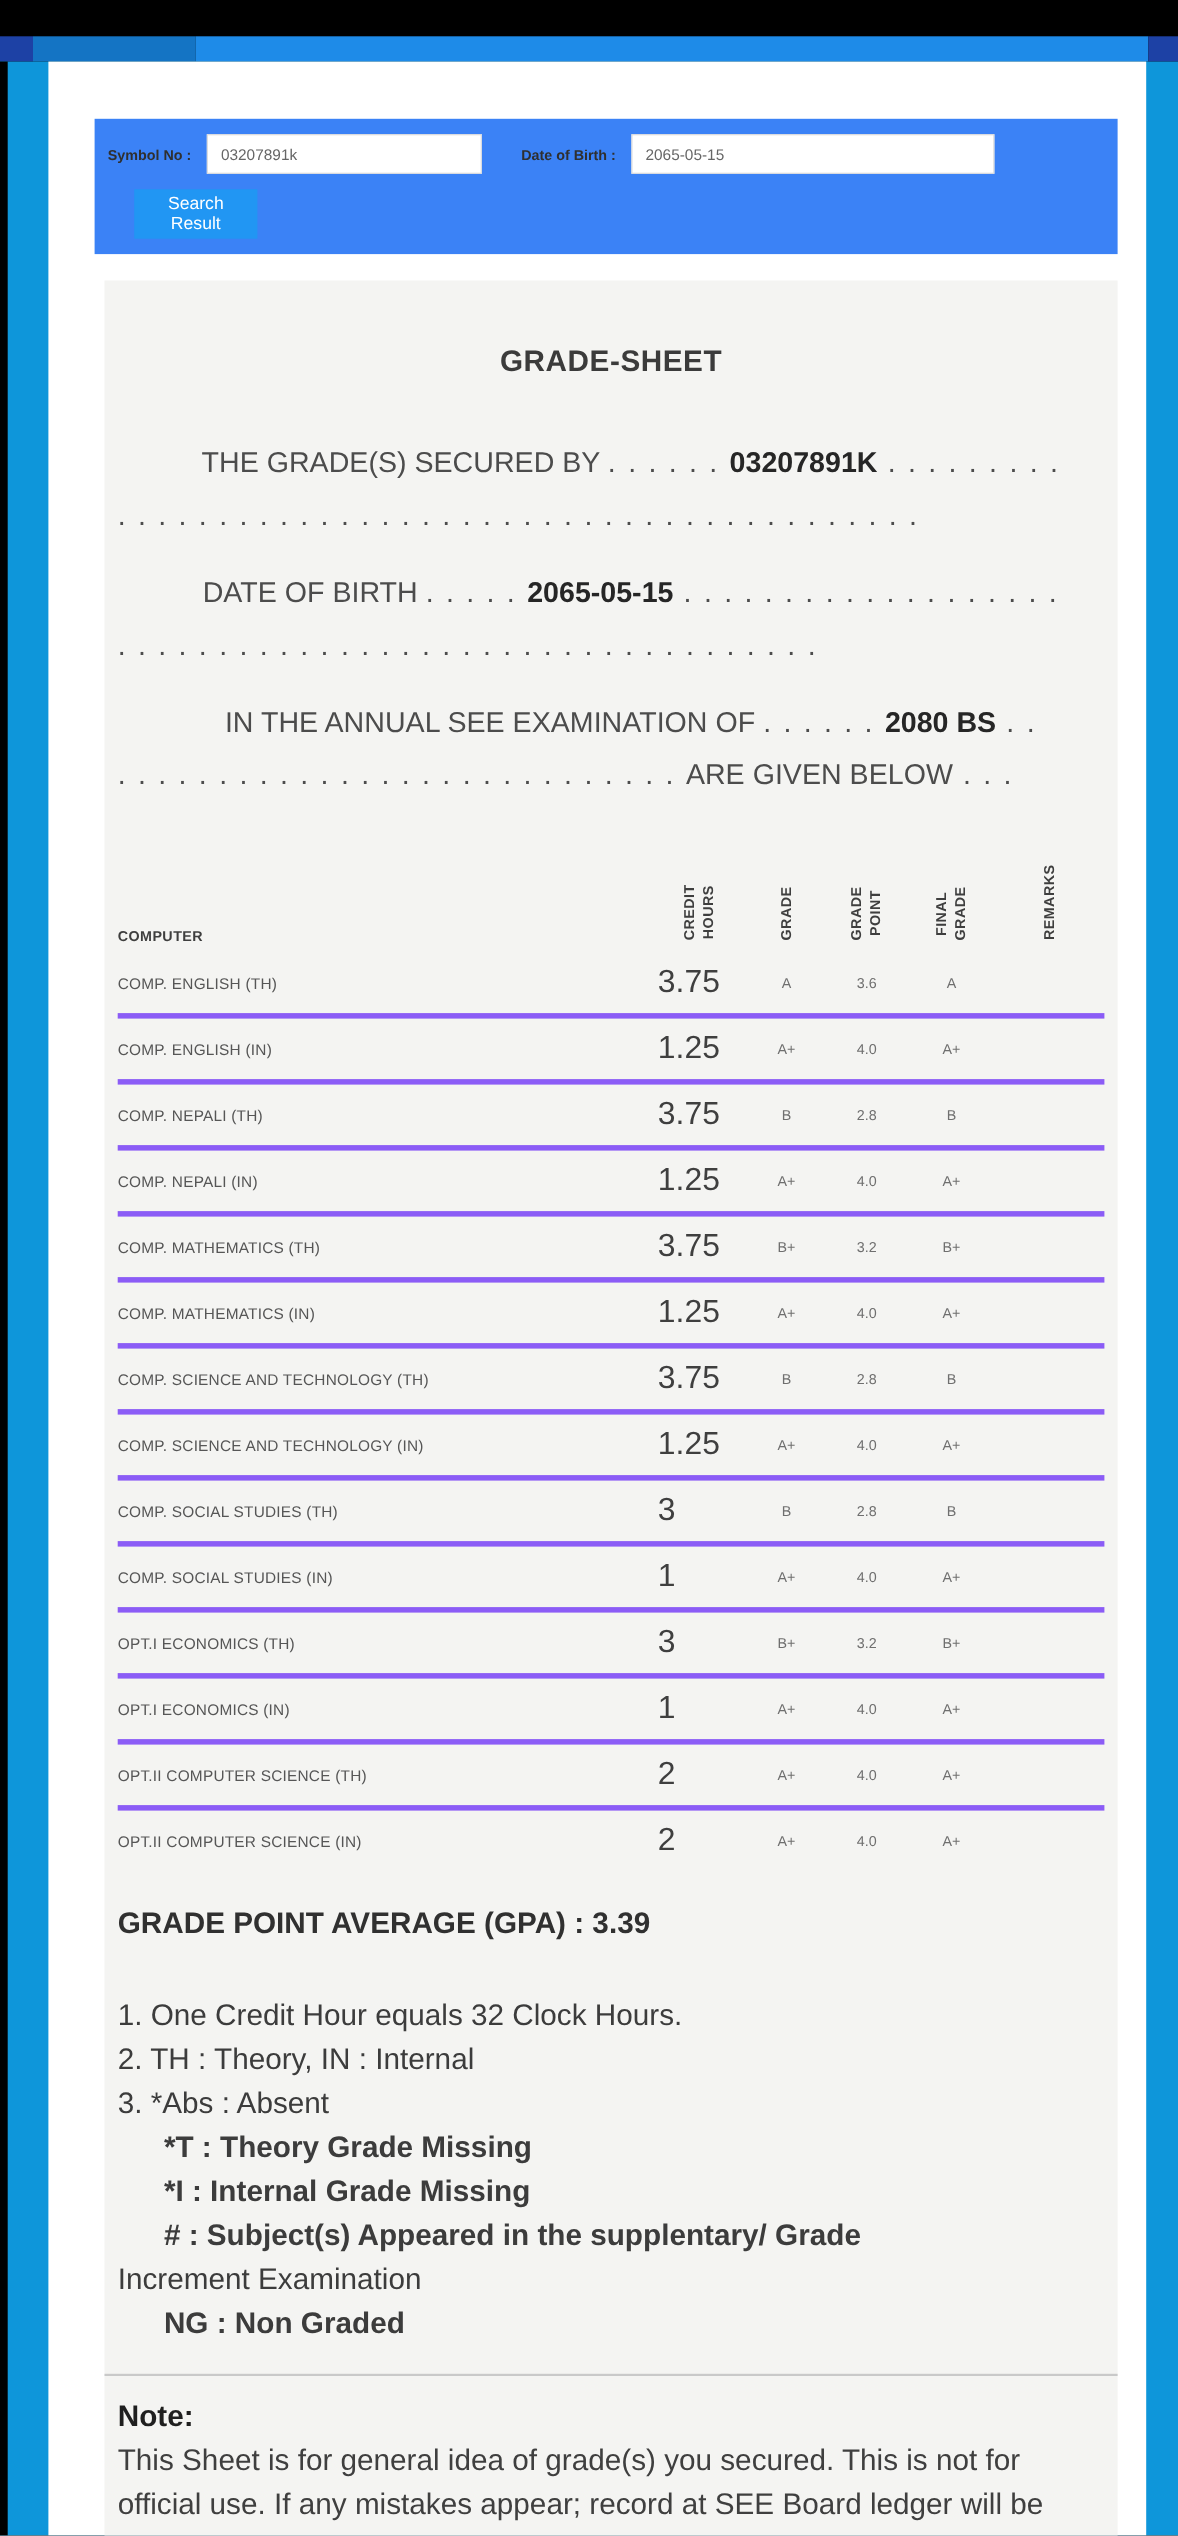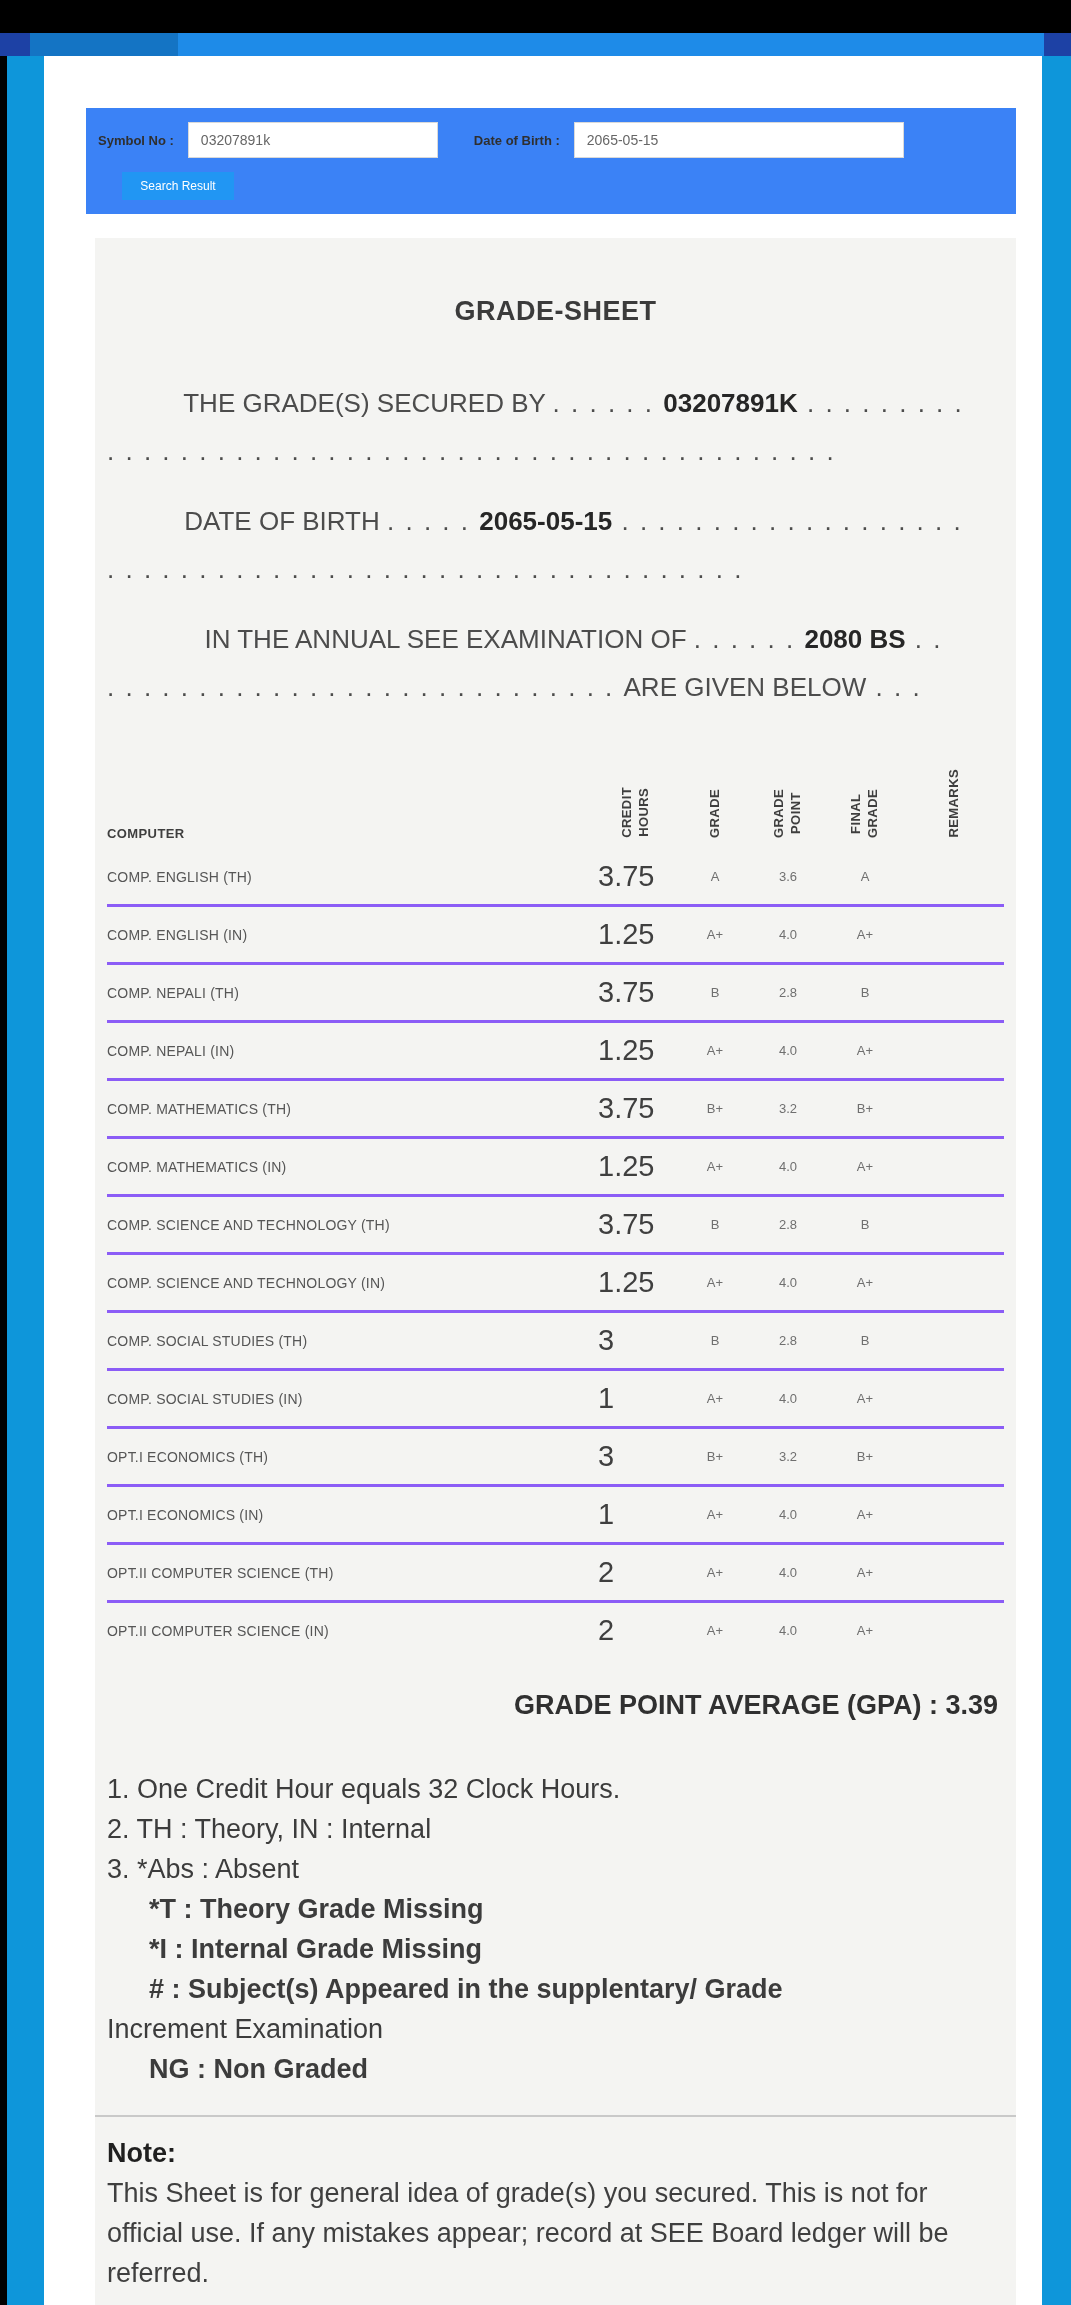--- a/index.html
+++ b/index.html
@@ -27,22 +27,22 @@
   
   .form-panel { margin:16px 26px 0 42px; background:#3b82f6; padding:10px 12px 14px; }
   .form-row { display:flex; align-items:center; margin-top:4px; }
   .form-label { font-size:13px; font-weight:bold; color:#2f2f2f; white-space:nowrap; }
   .inp { height:36px; border:1px solid #d9d9d9; background:#fff; color:#666;
          font-size:14px; padding:0 12px; box-sizing:border-box;
          font-family:"Liberation Sans", sans-serif; }
   .inp-symbol { width:250px; margin-left:14px; }
   .dob-label { margin-left:36px; }
   .inp-dob { width:330px; margin-left:14px; }
-  .search-btn { margin:14px 0 0 24px; width:112px; height:28px; background:#2196f3;
-                color:#fff; font-size:12px; border:none; font-family:"Liberation Sans", sans-serif; }
+  .search-btn { margin:14px 0 0 24px; width:112px; height:45px; background:#2196f3;
+                color:#fff; font-size:16px; border:none; font-family:"Liberation Sans", sans-serif; }
 
   
   .sheet { margin:24px 26px 0 51px; background:#f4f4f2; padding:58px 12px 40px;
            box-sizing:border-box; }
   .org-title { text-align:center; font-size:30px; color:#2ba4de; margin:0 0 16px; }
   .doc-title { text-align:center; font-size:27px; font-weight:bold; color:#3b3b3b;
                letter-spacing:.5px; margin:0 0 52px; }
 
   
   .stmt { margin-bottom:22px; font-size:26px; color:#4c4c4c; line-height:48px; }
@@ -52,28 +52,28 @@
   .dots { letter-spacing:2px; color:#4c4c4c; }
 
   
   .gtable { margin-top:30px; }
   .thead, .trow { display:grid; grid-template-columns:1fr 88px 70px 76px 78px 100px; }
   .thead { align-items:end; min-height:100px; padding-bottom:8px; }
   .hc { font-size:13px; font-weight:bold; color:#3e3e3e; letter-spacing:.4px; }
   .hc-c { text-align:center; }
   .vert { writing-mode:vertical-rl; transform:rotate(180deg); white-space:pre-line;
           line-height:1.3; display:inline-block; }
-  .trow { align-items:center; height:55px; border-bottom:3px solid #8b5cf6; }
+  .trow { align-items:center; height:55px; border-bottom:5px solid #8b5cf6; }
   .trow:last-child { border-bottom:none; }
   .tc-subject { font-size:14px; color:#565656; letter-spacing:.2px; }
   .tc-credit { font-size:29px; color:#3f3f3f; padding-left:6px; }
   .tc-grade, .tc-point, .tc-final { text-align:center; font-size:13px; color:#6f6f6f; }
   .tc-remarks { font-size:13px; color:#6f6f6f; }
 
-  .gpa-line { margin-top:32px; text-align:right; font-size:27px; font-weight:bold;
+  .gpa-line { margin-top:32px; text-align:left; font-size:27px; font-weight:bold;
               color:#303030; padding-right:6px; }
 
   
   .legend { margin-top:48px; font-size:27px; color:#3c3c3c; line-height:40px; }
   .lg { }
   .lg.ind { text-indent:42px;font-weight:bold; }
 
   hr.divider { border:none; border-top:2px solid #c9c9c9; margin:26px -12px 16px; }
   .note-h { font-size:27px; font-weight:bold; color:#1f1f1f; line-height:40px; }
   .note-b { font-size:27px; color:#3f3f3f; line-height:40px; }

